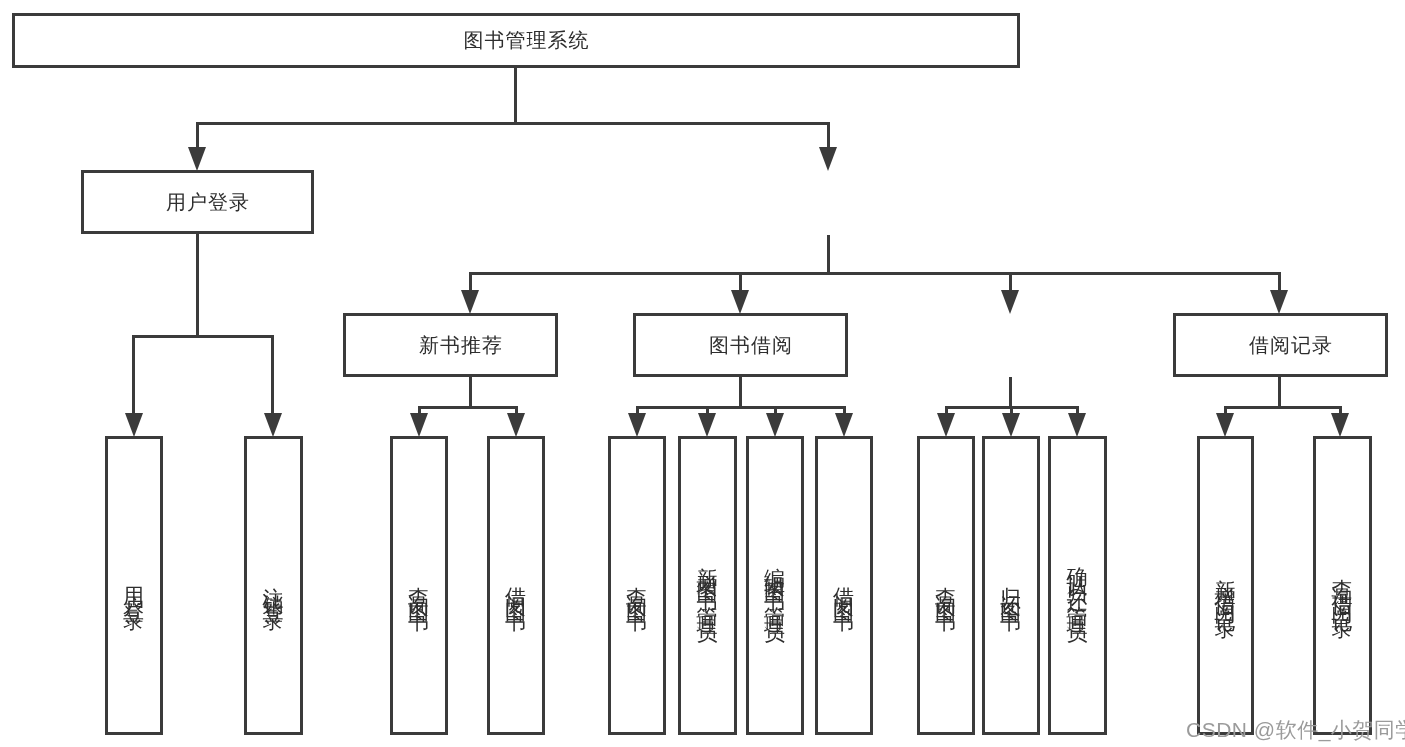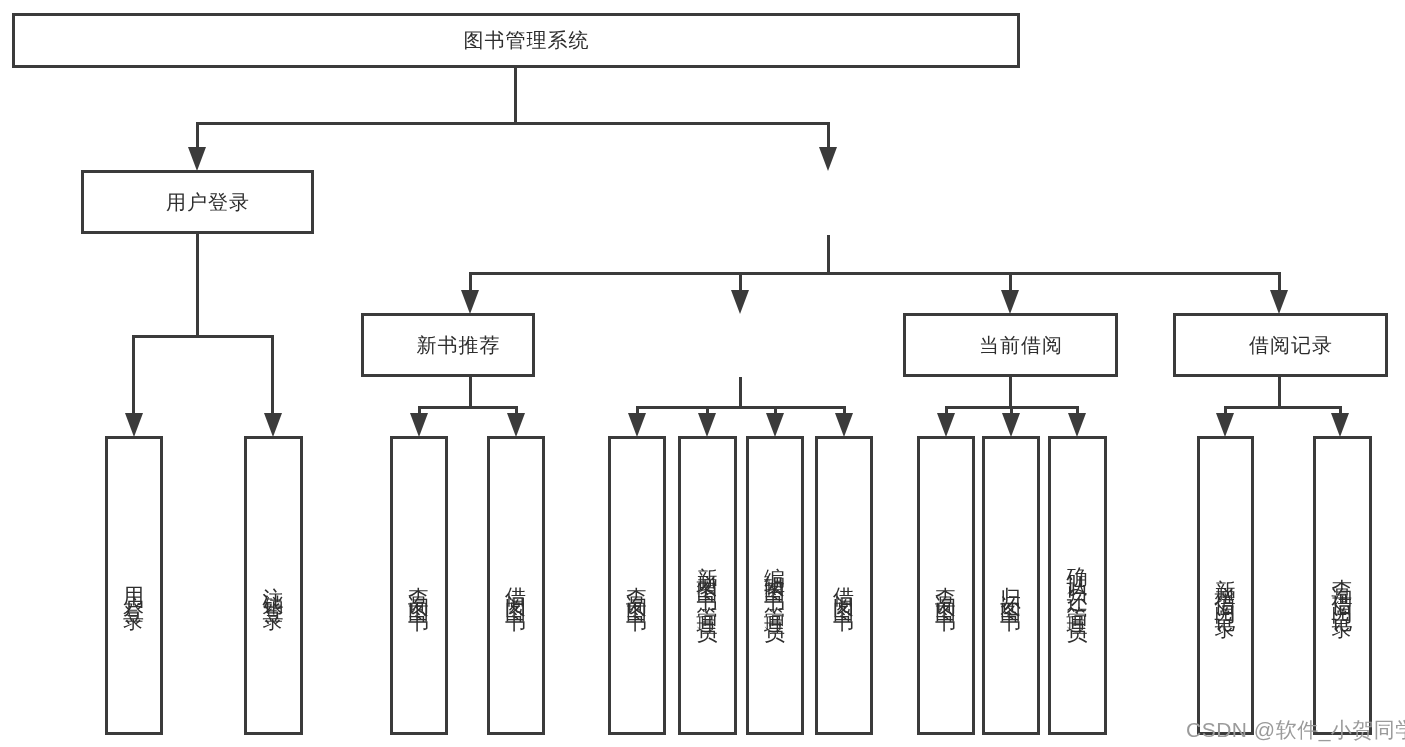--- a/index.html
+++ b/index.html
@@ -55,25 +55,25 @@
 <div class="canvas">
 
   <div class="box box-h" style="left:12px;top:13px;width:1008px;height:55px">
     <span>图书管理系统</span>
   </div>
 
   <div class="box box-h" style="left:81px;top:170px;width:233px;height:64px">
     <span>用户登录</span>
   </div>
 
-  <div class="box box-h" style="left:361px;top:313px;width:174px;height:64px">
+  <div class="box box-h" style="left:343px;top:313px;width:215px;height:64px">
     <span>新书推荐</span>
   </div>
-  <div class="box box-h" style="left:903px;top:313px;width:215px;height:64px">
-    <span>当前借阅</span>
+  <div class="box box-h" style="left:633px;top:313px;width:215px;height:64px">
+    <span>图书借阅</span>
   </div>
   <div class="box box-h" style="left:1173px;top:313px;width:215px;height:64px">
     <span>借阅记录</span>
   </div>
 
   <div class="box box-v" style="left:105px;top:436px;width:58px;height:299px">
     <span>用户登录</span>
   </div>
   <div class="box box-v" style="left:244px;top:436px;width:59px;height:299px">
     <span>注销登录</span>

